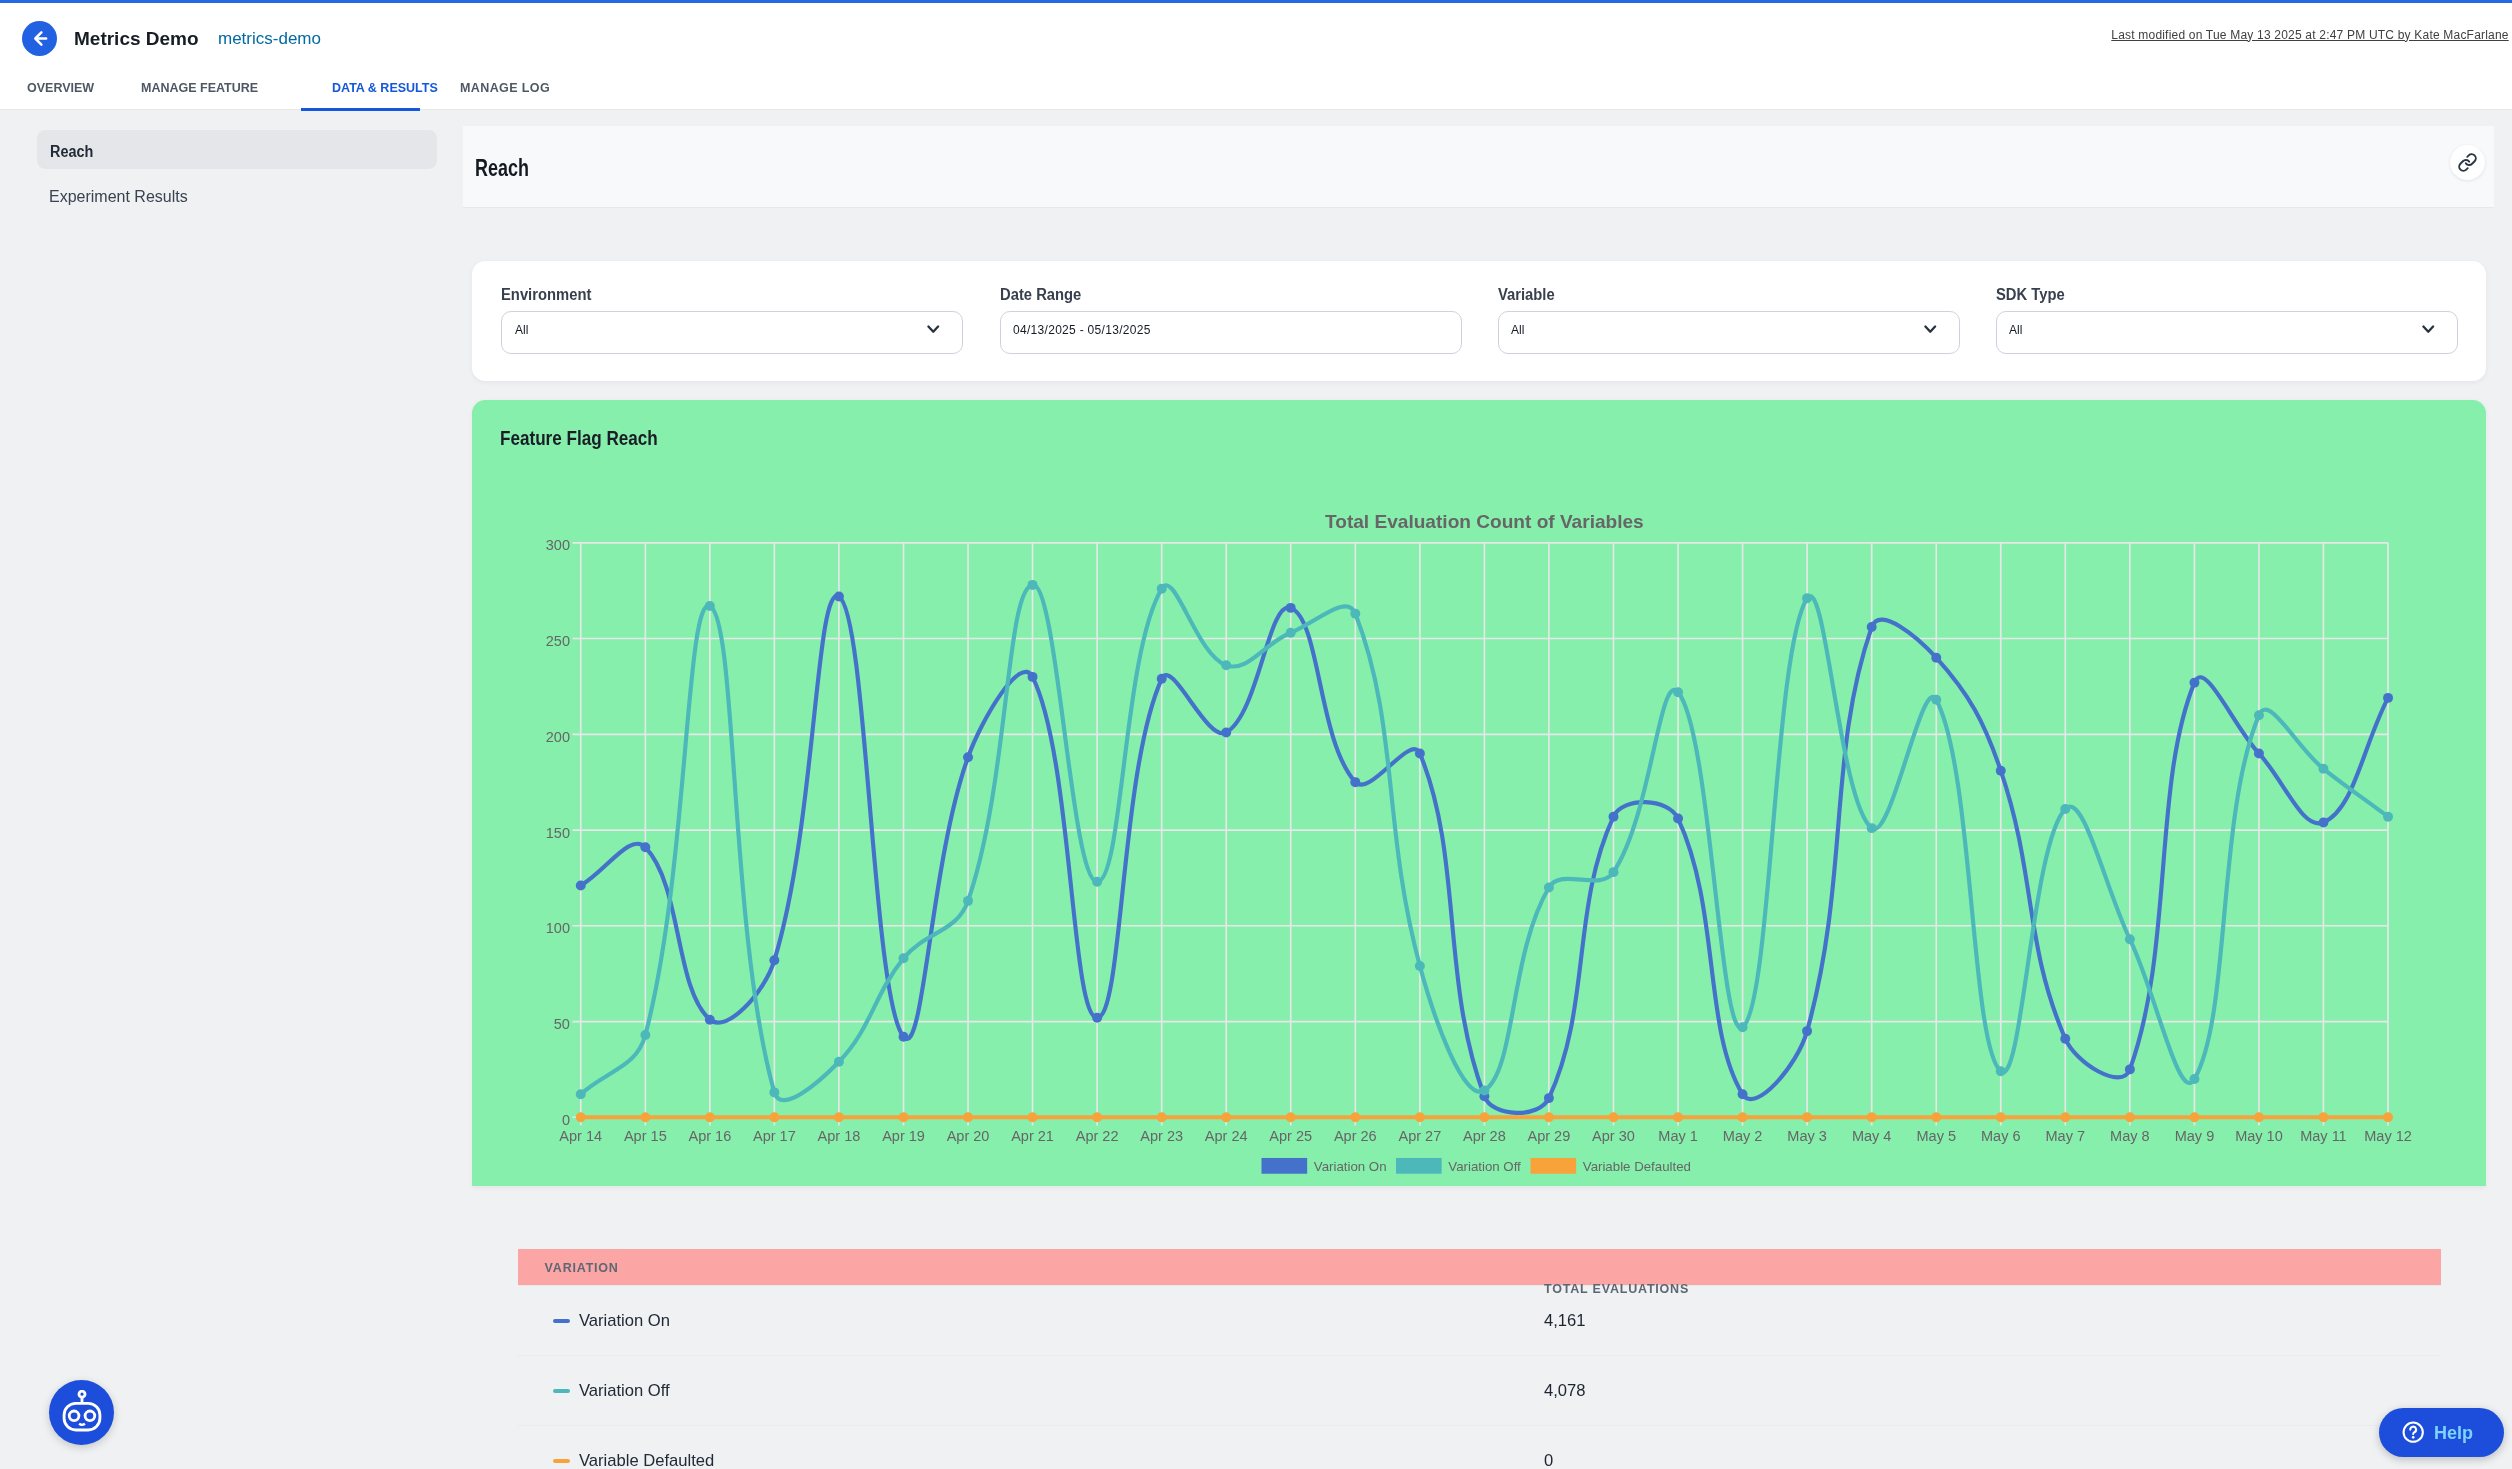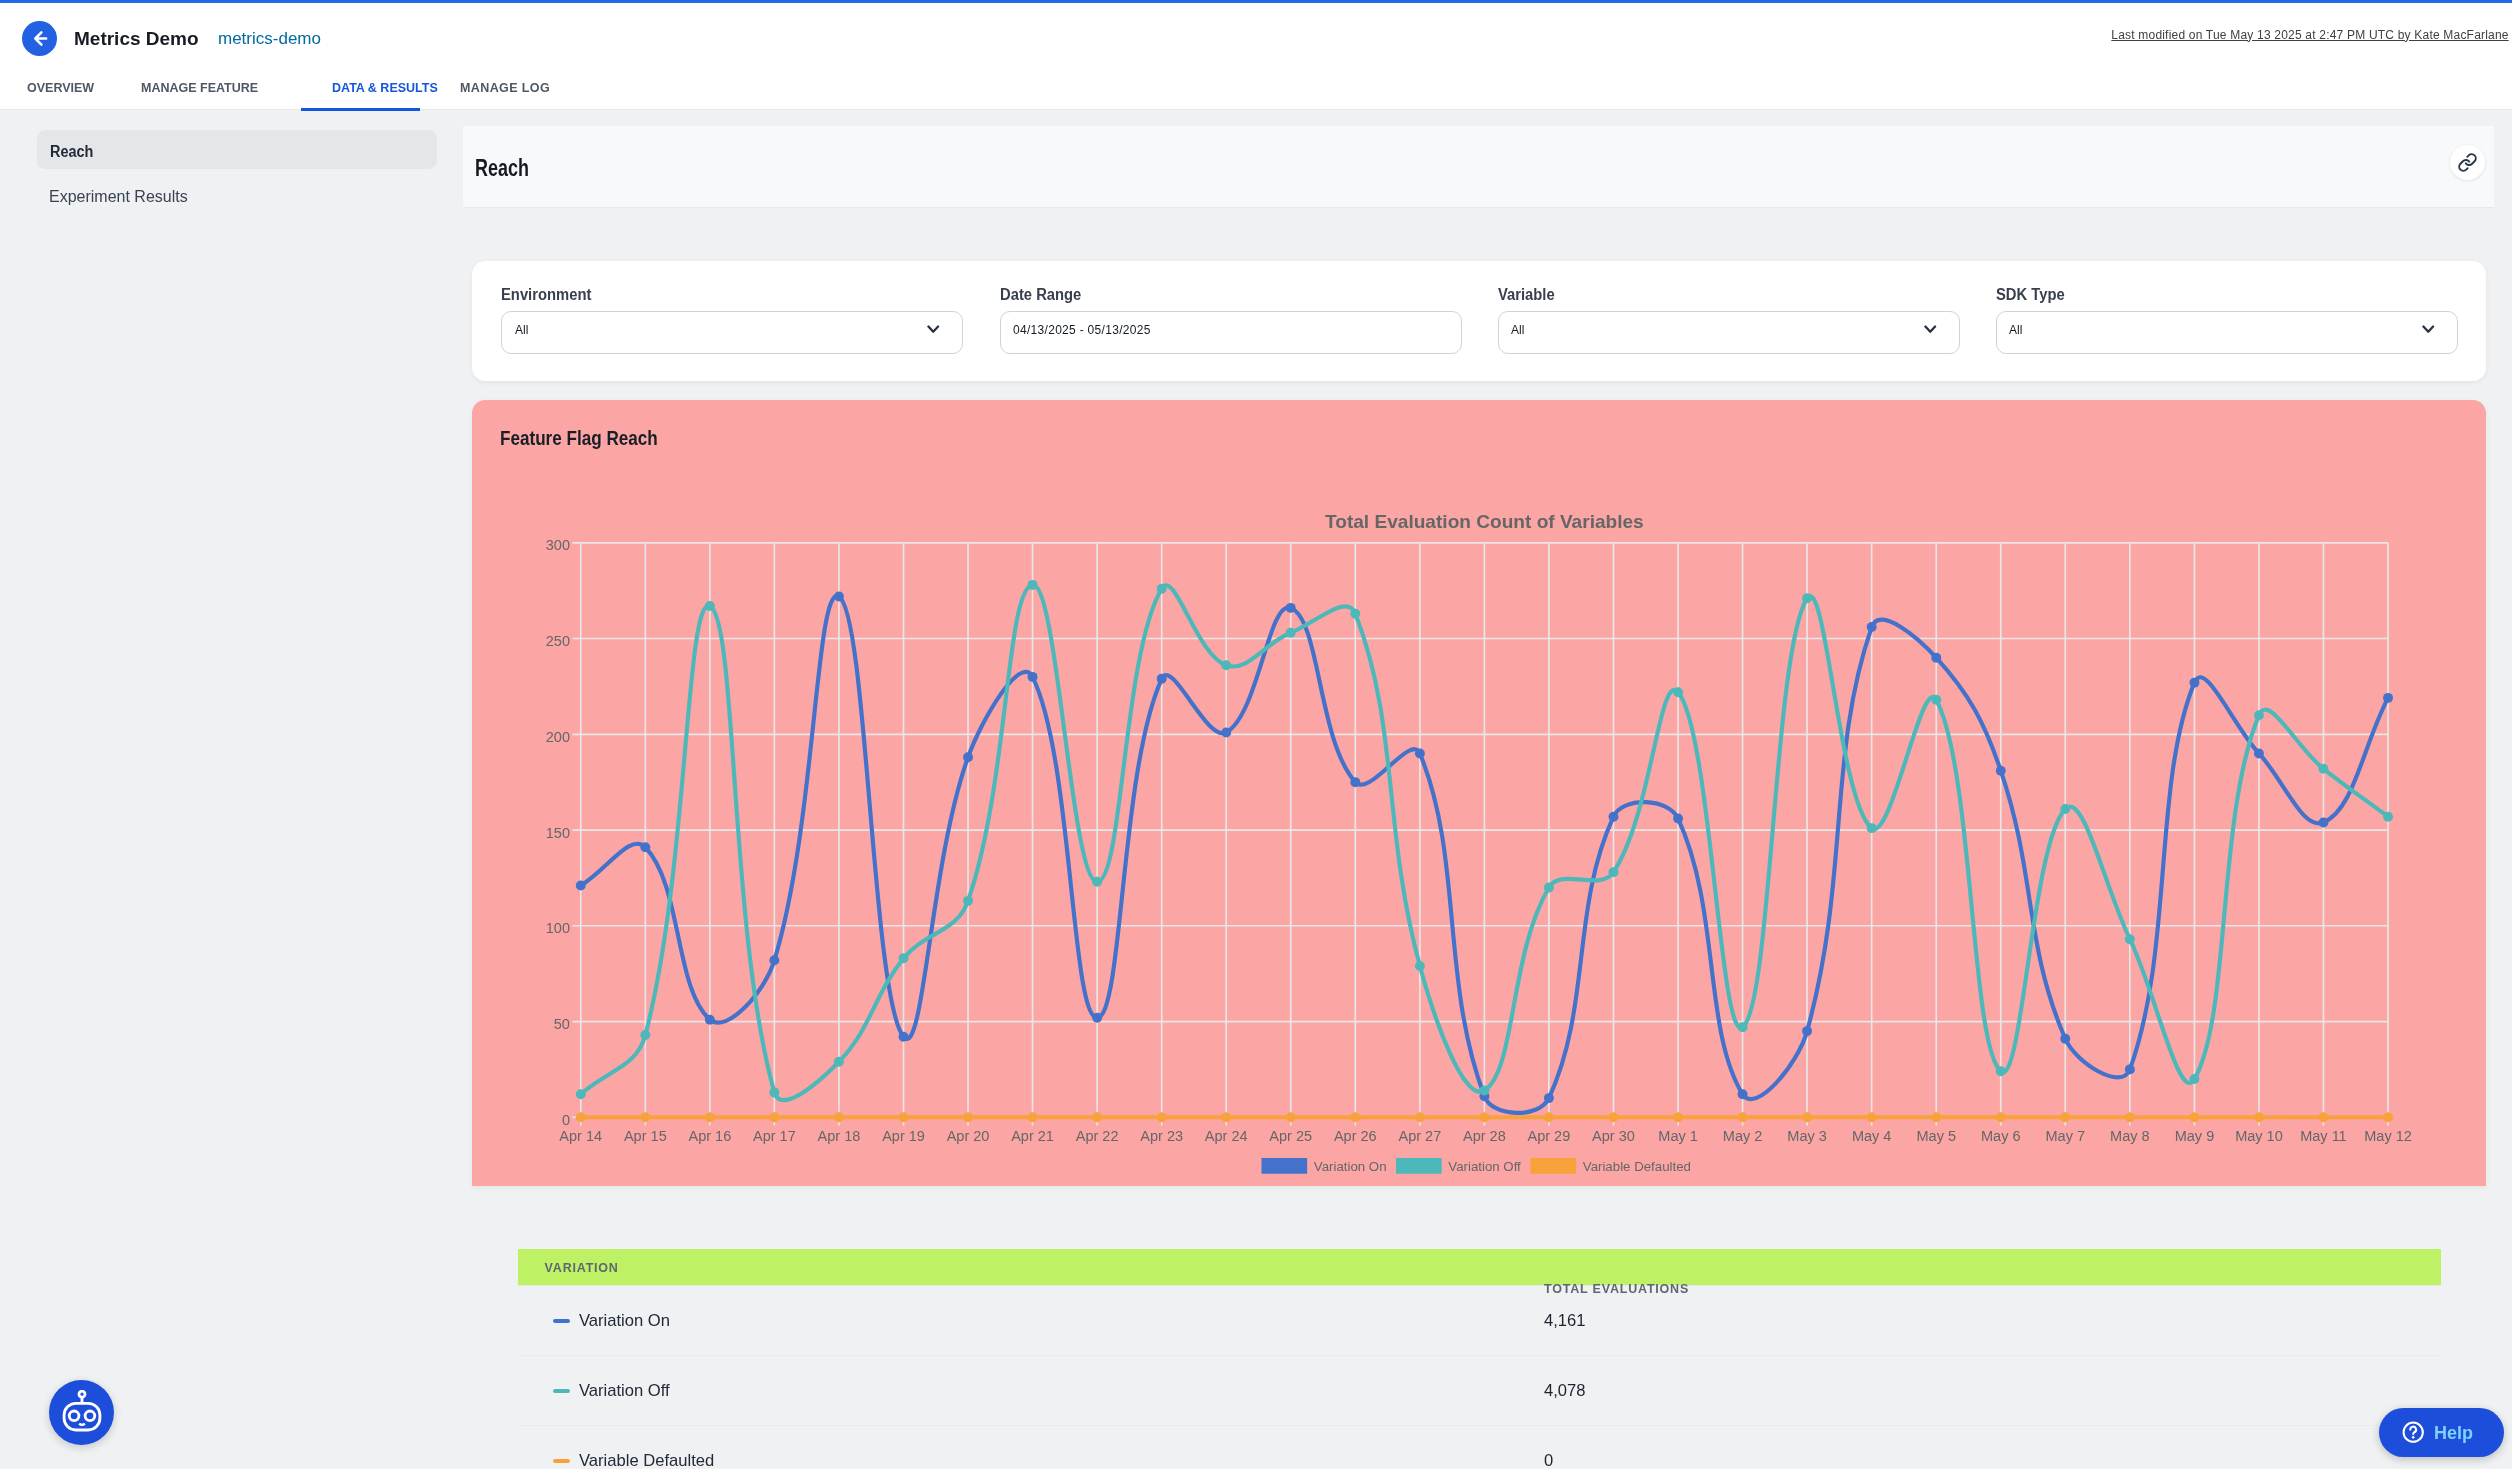--- a/index.html
+++ b/index.html
@@ -26,25 +26,25 @@
   .reachh1 { position:absolute; left:475px; top:157px; font-size:23px; line-height:23px; font-weight:bold; color:#151a21; transform:scaleX(0.78); transform-origin:0 50%; }
   .linkcircle { position:absolute; left:2450px; top:145px; width:35px; height:35px; border-radius:50%;
     background:#ffffff; box-shadow:0 0.8px 3.3px rgba(0,0,0,0.10); }
   .filtercard { position:absolute; left:472px; top:261px; width:2014px; height:120px; background:#ffffff;
     border-radius:13.3px; box-shadow:0 1.7px 5px rgba(16,24,40,0.05); }
   .flabel { position:absolute; top:286px; font-size:17.4px; line-height:17.4px; font-weight:bold; color:#39404d; transform:scaleX(0.85); transform-origin:0 50%; }
   .finput { position:absolute; top:311px; width:462px; height:43px; border:1.7px solid #ccd3dc;
     border-radius:10px; background:#fff; }
   .ftext { position:absolute; top:322px; font-size:12px; line-height:16px; color:#141b24; }
   .chev { position:absolute; top:325px; }
-  .chartcard { position:absolute; left:472px; top:400px; width:2014px; height:786px; background:#fca5a5;
+  .chartcard { position:absolute; left:472px; top:400px; width:2014px; height:786px; background:#86efac;
     border-radius:13.3px 13.3px 0 0; box-shadow:0 1.7px 5px rgba(16,24,40,0.05); }
   .charttitle { position:absolute; left:500px; top:428px; font-size:20px; line-height:20px; font-weight:bold; color:#1a1f27; transform:scaleX(0.855); transform-origin:0 50%; }
   .tablewrap { position:absolute; left:518px; top:1249px; width:1923px; }
-  .thead { position:relative; height:37px; background:#bef264; border-bottom:1.7px solid #e6e8ea; }
+  .thead { position:relative; height:37px; background:#fca5a5; border-bottom:1.7px solid #e6e8ea; }
   .thead .c1 { position:absolute; left:26.6px; top:12.5px; font-size:12.5px; line-height:12.5px; font-weight:bold; color:#5d6773; letter-spacing:0.8px; }
   .thead .c2 { position:absolute; left:1026px; top:12.5px; font-size:12.5px; line-height:12.5px; font-weight:bold; color:#5d6773; letter-spacing:0.8px;margin-top:21px; }
   .trow { position:relative; height:70px; border-bottom:1.7px solid #e9ebee; }
   .trow .dash { position:absolute; left:35px; top:33px; width:16.6px; height:4.2px; border-radius:2.5px; }
   .trow .lbl { position:absolute; left:61px; top:27px; font-size:16.6px; line-height:16.6px; color:#212a36; }
   .trow .val { position:absolute; left:1026px; top:27px; font-size:16.6px; line-height:16.6px; color:#1d2530; }
   .helppill { position:absolute; left:2379px; top:1408px; width:125px; height:49px; border-radius:25px;
     background:#1c4edb; box-shadow:0 2.5px 8.3px rgba(0,0,0,0.22); z-index:50;}
   .helppill .htxt { position:absolute; left:55px; top:16px; font-size:18px; line-height:18px; font-weight:bold; color:#7dd3fc; }
   .robot { position:absolute; left:49px; top:1380px; width:65px; height:65px; border-radius:50%;

